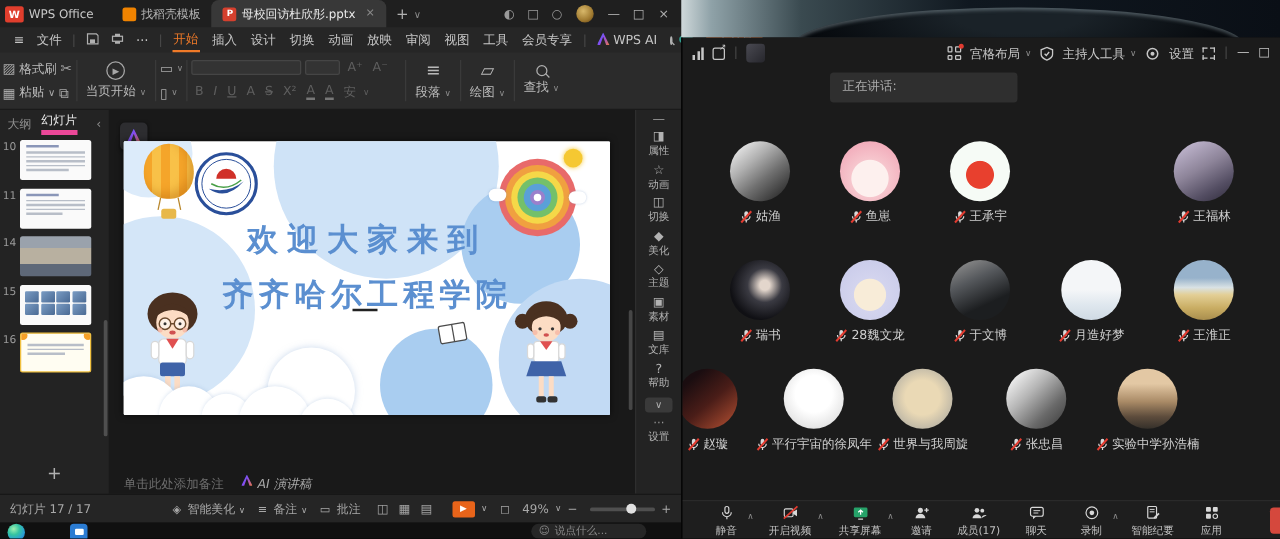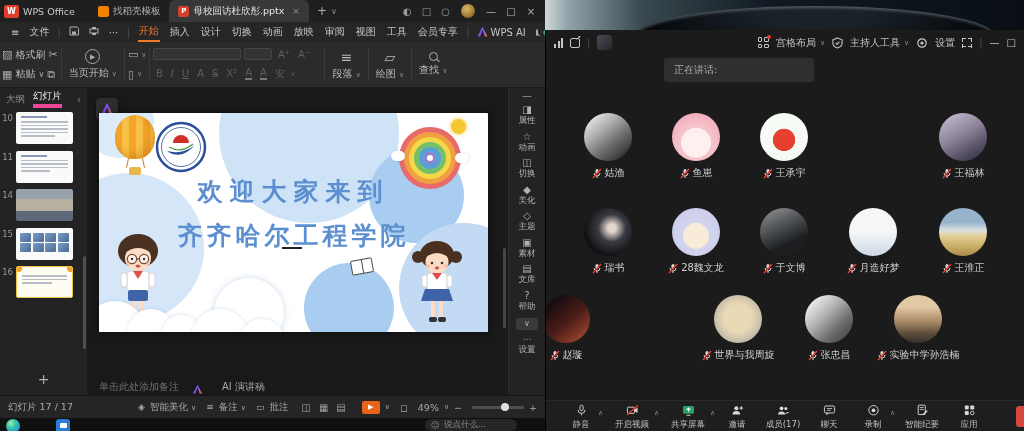--- a/index.html
+++ b/index.html
@@ -84,21 +84,21 @@
   .bl-s1 { left:14px; transform:rotate(12deg); } .bl-s2 { left:30px; transform:rotate(-12deg); }
   .school-logo { position:absolute; left:56px; top:8px; width:52px; height:52px; }
   .rainbow { position:absolute; left:300px; top:14px; width:62px; height:31px; }
   .rainbow .rc { position:absolute; border-radius:50%; }
   .sun { position:absolute; left:352px; top:6px; width:15px; height:15px; border-radius:50%; background:#f5c832; box-shadow:0 0 4px #f5c832; }
   .rb-cloud { position:absolute; width:14px; height:10px; background:#fff; border-radius:6px; box-shadow:0 0 2px rgba(100,140,190,.4); }
   .book { position:absolute; left:252px; top:146px; width:22px; height:15px; background:#fff; border:1.5px solid #4a4a4a; border-radius:2px; transform:rotate(-10deg); }
   .book::after { content:""; position:absolute; left:50%; top:0; width:1px; height:100%; background:#4a4a4a; }
   .cloudb { position:absolute; background:#fff; border-radius:50%; box-shadow:0 -1px 3px rgba(140,170,210,.25); }
   .notes-bar { position:absolute; left:11px; top:290px; width:396px; height:17px; display:flex; align-items:center; font-size:10px; color:#6e6e6e; gap:14px; }
-  .ai-chip { display:flex; align-items:flex-end; gap:20px; color:#a8a8a8; }
+  .ai-chip { display:flex; align-items:flex-start; gap:4px; color:#a8a8a8;font-style:italic; }
   .ai-chip .ai-mark { width:9px; height:9px; margin:0; }
   .cv-scroll { position:absolute; right:2px; top:160px; width:3px; height:80px; background:#464646; border-radius:2px; }
 
   .rail { position:absolute; left:508px; top:88px; width:37px; height:307px; background:#232323; border-left:1px solid #2e2e2e; display:flex; flex-direction:column; align-items:center; padding-top:2px; }
   .rail-coll { color:#9a9a9a; font-size:10px; height:14px; }
   .rail-it { display:flex; flex-direction:column; align-items:center; margin-bottom:3.5px; }
   .rail-ic { font-size:10px; color:#b2b2b2; line-height:11px; }
   .rail-lb { font-size:8.5px; color:#b2b2b2; }
   .rail-pill { width:22px; height:12px; background:#3a3a3a; border-radius:3px; color:#b0b0b0; font-size:8px; text-align:center; line-height:12px; margin:2px 0 4px; }
   .rail-dots { color:#9a9a9a; font-size:9px; }
@@ -718,20 +718,32 @@
         <div class="pname">
             <svg class="mic-off" viewBox="0 0 10 11">
               <rect x="3.5" y="1" width="3" height="5" rx="1.5" fill="#d9d9d9"></rect>
               <path d="M2 5a3 3 0 0 0 6 0" fill="none" stroke="#d9d9d9"></path>
               <line x1="5" y1="8" x2="5" y2="10" stroke="#d9d9d9"></line>
               <line x1="1" y1="10" x2="9" y2="1" stroke="#e23b30" stroke-width="1.6"></line>
             </svg>
             <span>赵璇</span>
           </div>
       </div>
+      <div class="pcell" style="left:61px">
+        <div class="avatar" style="background:radial-gradient(circle at 50% 42%,#ffffff 40%,#e8e8e8 70%,#c8c8c8 100%)"></div>
+        <div class="pname">
+            <svg class="mic-off" viewBox="0 0 10 11">
+              <rect x="3.5" y="1" width="3" height="5" rx="1.5" fill="#d9d9d9"></rect>
+              <path d="M2 5a3 3 0 0 0 6 0" fill="none" stroke="#d9d9d9"></path>
+              <line x1="5" y1="8" x2="5" y2="10" stroke="#d9d9d9"></line>
+              <line x1="1" y1="10" x2="9" y2="1" stroke="#e23b30" stroke-width="1.6"></line>
+            </svg>
+            <span>平行宇宙的徐凤年</span>
+          </div>
+      </div>
       <div class="pcell" style="left:148px">
         <div class="avatar" style="background:radial-gradient(circle at 50% 48%,#ead9b5 40%,#c3bba8 70%,#a7a9a4 100%)"></div>
         <div class="pname">
             <svg class="mic-off" viewBox="0 0 10 11">
               <rect x="3.5" y="1" width="3" height="5" rx="1.5" fill="#d9d9d9"></rect>
               <path d="M2 5a3 3 0 0 0 6 0" fill="none" stroke="#d9d9d9"></path>
               <line x1="5" y1="8" x2="5" y2="10" stroke="#d9d9d9"></line>
               <line x1="1" y1="10" x2="9" y2="1" stroke="#e23b30" stroke-width="1.6"></line>
             </svg>
             <span>世界与我周旋</span>

